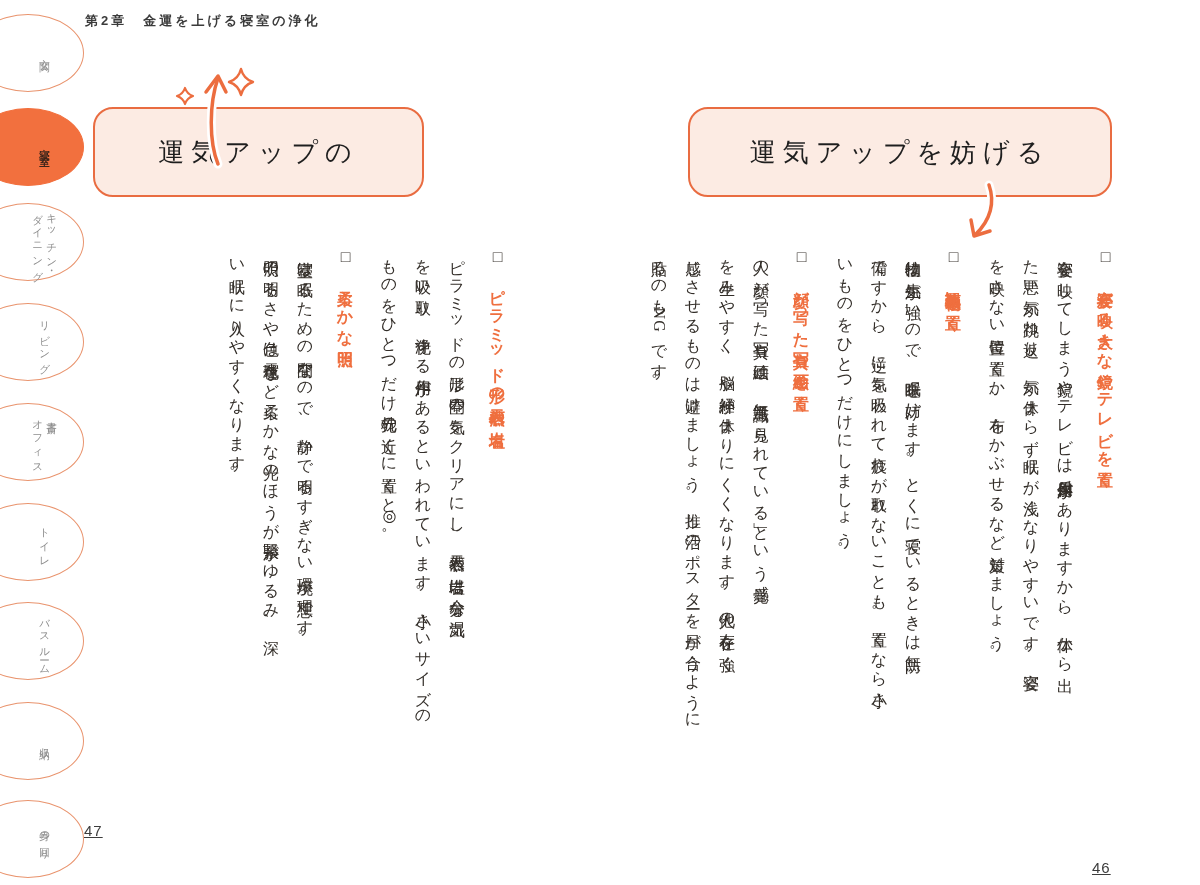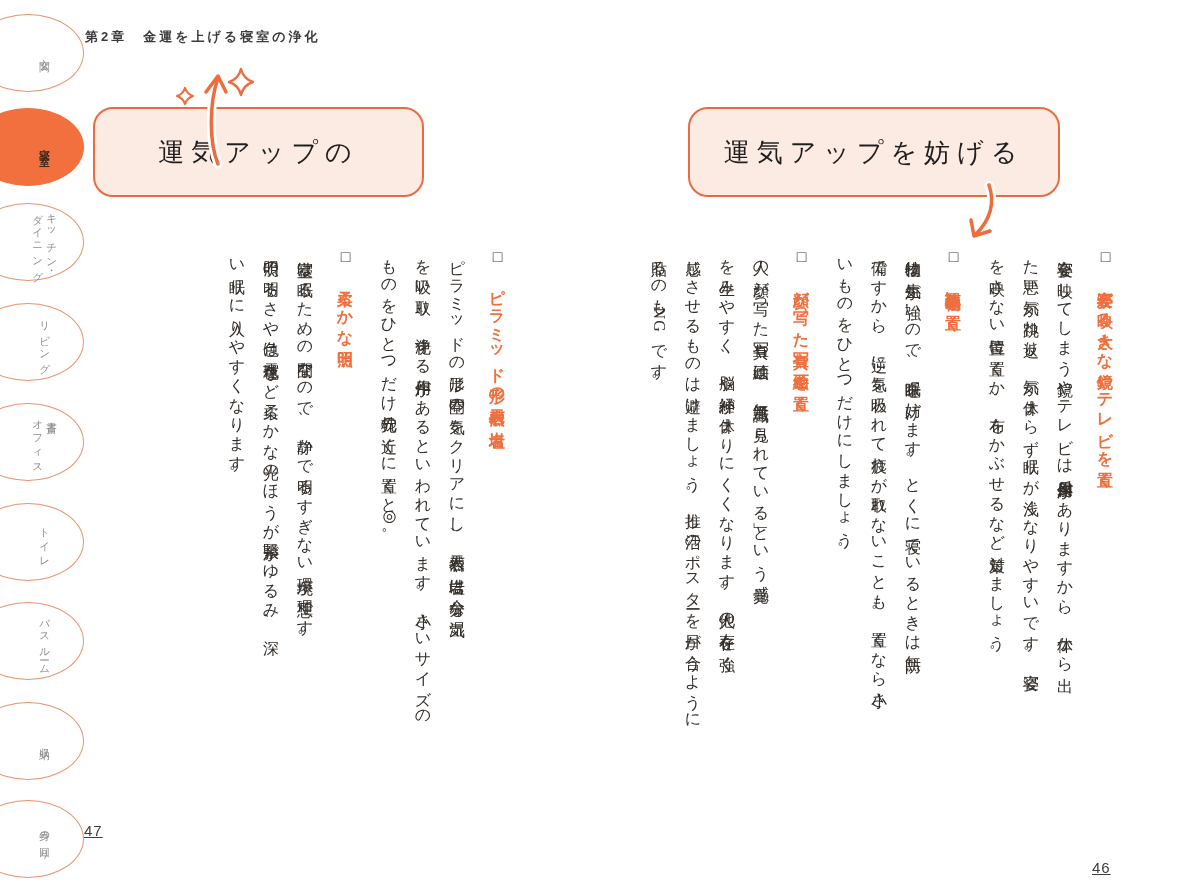--- a/index.html
+++ b/index.html
@@ -26,35 +26,35 @@
   .tab .lbl {
     writing-mode:vertical-rl;
     font-size:10.5px; letter-spacing:2.5px; line-height:14px;
     color:#8d8d8d; white-space:nowrap;
   }
   .tab.active .lbl { color:#3a241a; font-weight:bold; letter-spacing:7px; }
   .tab .lbl div { white-space:nowrap; }
 
   
   .chapter {
-    position:absolute; left:85px; top:28px;
+    position:absolute; left:85px; top:12px;
     font-size:13px; font-weight:bold; letter-spacing:3px; color:#3b3b3b;
   }
 
   
   .title-box {
     position:absolute; top:107px; height:90px;
     background:#fcebe3;
     border:2.5px solid #e96c41;
     border-radius:20px;
     display:flex; flex-direction:column; align-items:center; justify-content:center;
     z-index:1;
   }
   .title-box.left  { left:93px;  width:331px; }
-  .title-box.right { left:688px; width:372px; }
+  .title-box.right { left:688px; width:424px; }
   .title-line {
     font-size:26px; line-height:39px; letter-spacing:7px;
     color:#1e1e1e; font-weight:500; text-align:center; white-space:nowrap;
   }
 
   .deco { position:absolute; z-index:2; }
   #up-arrow   { left:163px; top:56px;  }
   #down-arrow { left:945px; top:180px; }
 
   

